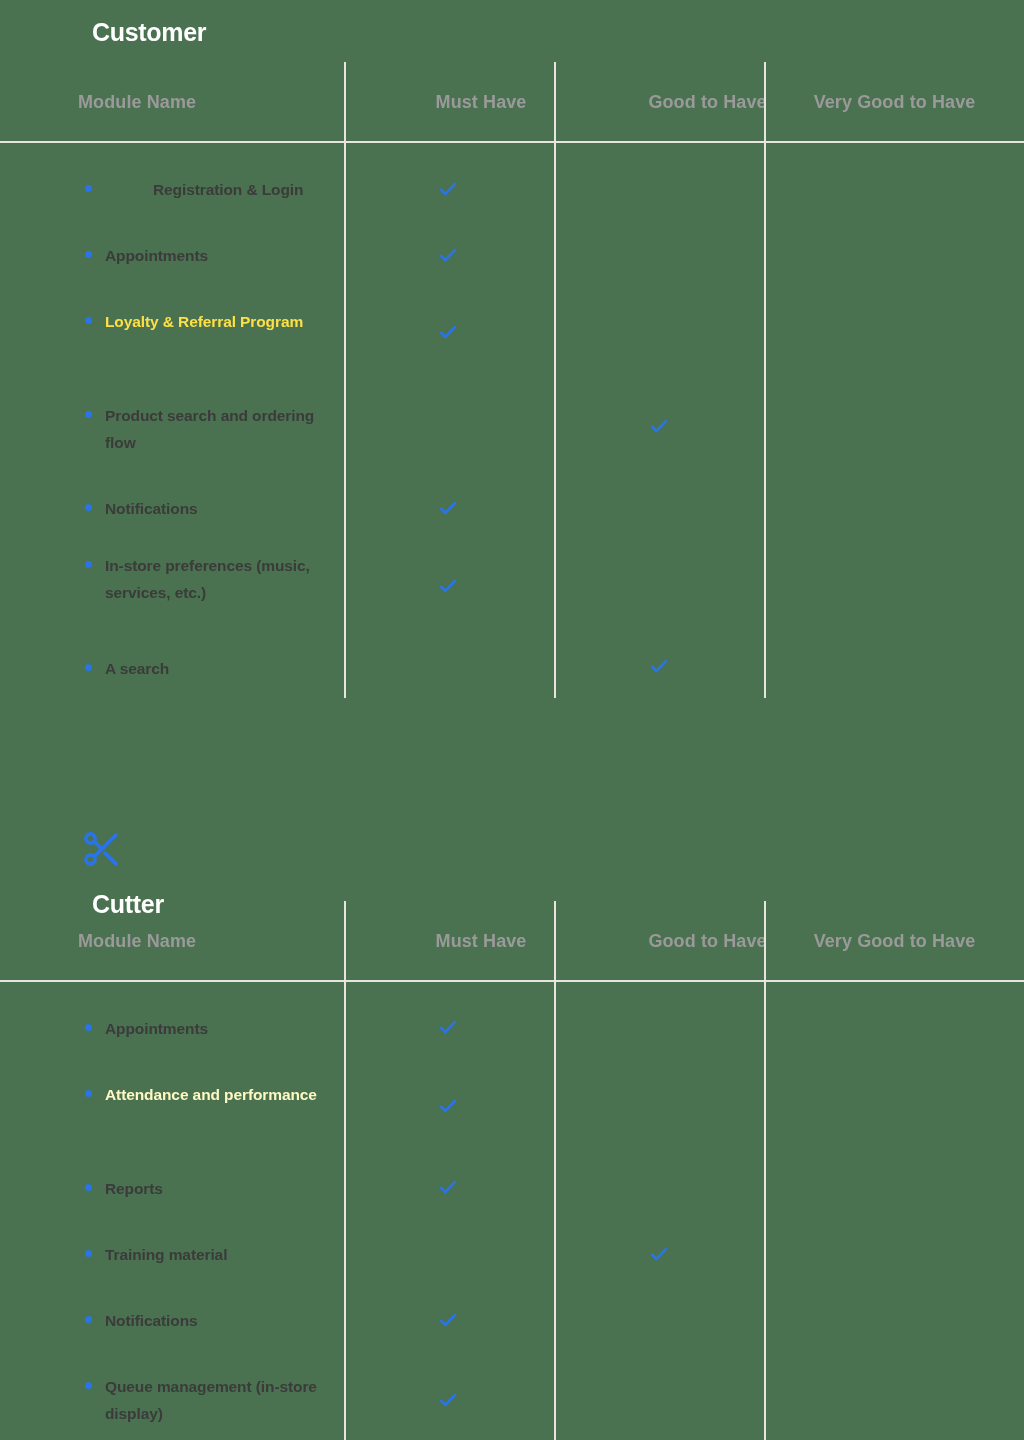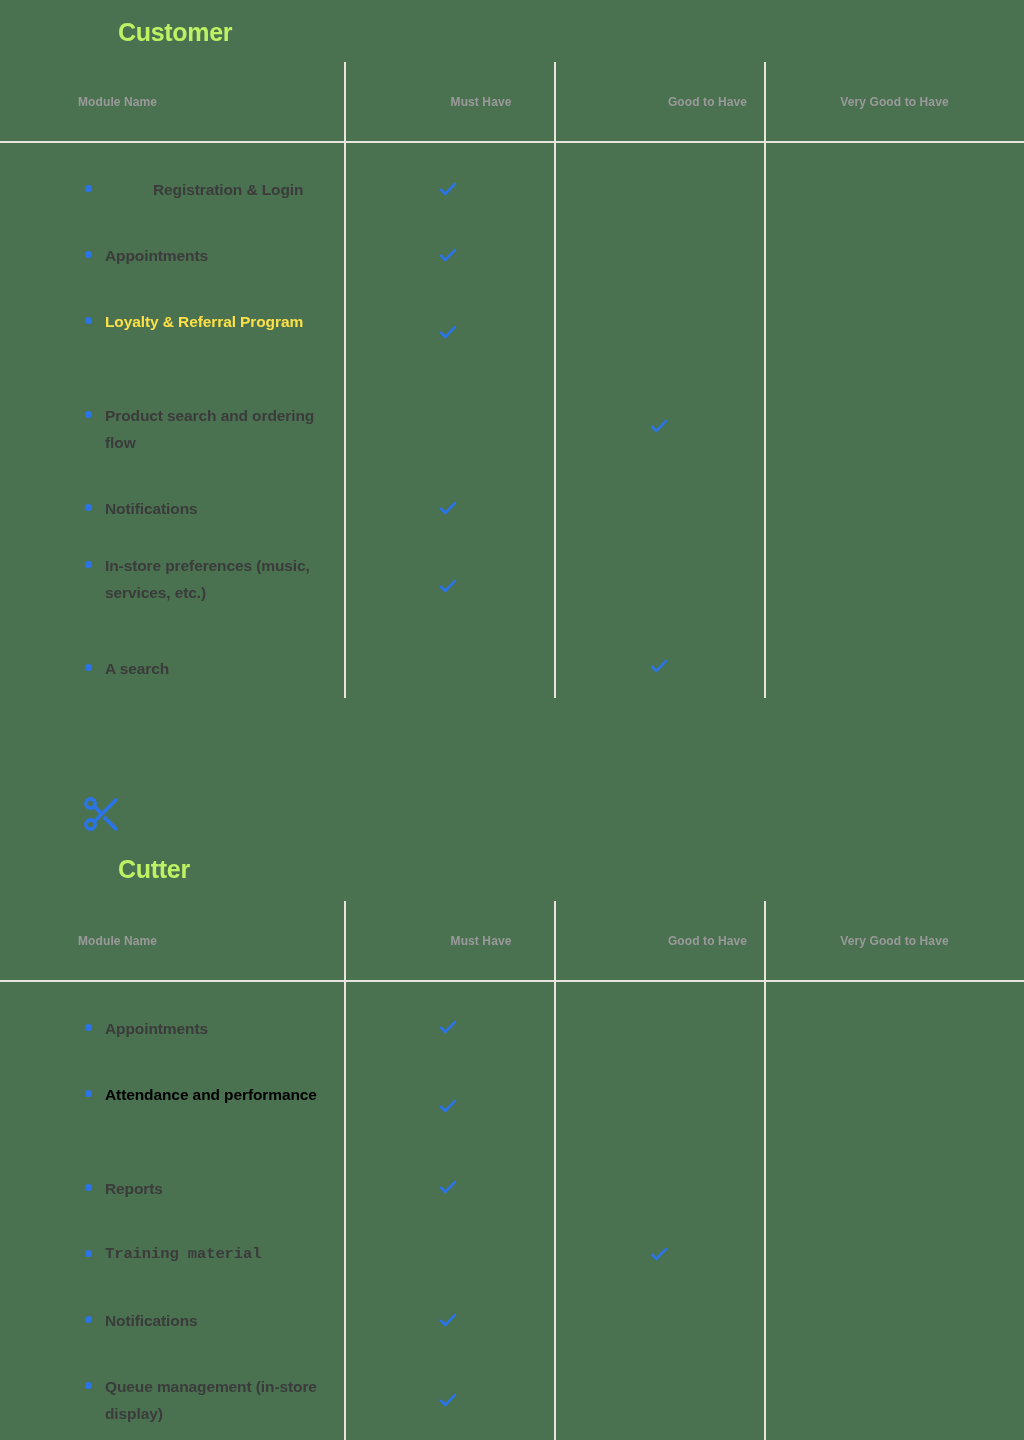--- a/index.html
+++ b/index.html
@@ -26,24 +26,24 @@
     position: absolute;
     left: 0;
     width: 1024px;
   }
   #section-customer { top: 0; }
   #section-cutter   { top: 775px; }
 
   .section-title {
     font-size: 25px;
     font-weight: bold;
-    color: #bef264;
+    color: #ffffff;
     letter-spacing: -0.3px;
     margin: 0;
-    padding-left: 118px;
+    padding-left: 92px;
     line-height: 1;
   }
   #section-customer .section-title { padding-top: 20px; }
 
   .scissors-icon {
     position: absolute;
     left: 80px;
     top: 18px;
     width: 42px;
     height: 42px;
@@ -51,21 +51,21 @@
   }
   .scissors-icon svg { display: block; }
 
   #section-cutter .section-title { padding-top: 82px; }
   .head-cell {
     position: absolute;
     top: 0;
     height: 80px;
     display: flex;
     align-items: center;
-    font-size: 12px;
+    font-size: 18px;
     font-weight: bold;
     color: #9a9a9a;
     letter-spacing: 0.1px;
   }
   .head-cell.c0 { left: 78px;  width: 260px; justify-content: flex-start; }
   .head-cell.c1 { left: 357px; width: 248px; justify-content: center; }
   .head-cell.c2 { left: 555px; width: 209px; justify-content: center; margin-left: 48px; }
   .head-cell.c3 { left: 765px; width: 259px; justify-content: center; }
 
   .hrule {
@@ -186,21 +186,21 @@
       </div>
       <div class="cell-module" style="position: absolute; top: 655px;">
         <span class="bullet" style="background: rgb(43, 116, 232);"></span>
         <span class="module-label" style="color: rgb(59, 59, 59);">A search</span>
       </div>
       <div class="check col-good" style="top: 655px;">
         <svg width="22" height="22" viewBox="0 0 24 24" aria-hidden="true">
           <path d="M4.5 12.8 L9.2 17.4 L19.5 6.6" fill="none" stroke="#2b74e8" stroke-width="2.9" stroke-linecap="round" stroke-linejoin="round"></path>
         </svg>
       </div>
-      <div class="section" id="section-cutter" style="top: 775px;">
+      <div class="section" id="section-cutter" style="top: 810px;">
         <div class="scissors-icon" style="top: 18px;">
           <svg width="42" height="42" viewBox="0 0 24 24" aria-hidden="true">
             <g fill="none" stroke="#2b74e8" stroke-width="2.1" stroke-linecap="round" stroke-linejoin="round">
               <circle cx="6" cy="6" r="2.6"></circle>
               <circle cx="6" cy="18" r="2.6"></circle>
               <line x1="20.5" y1="4" x2="8.2" y2="16.3"></line>
               <line x1="14.2" y1="14.2" x2="20.5" y2="20.5"></line>
               <line x1="8.2" y1="7.8" x2="12.2" y2="11.8"></line>
             </g>
           </svg>
@@ -219,37 +219,37 @@
         <span class="bullet" style="background: rgb(43, 116, 232);"></span>
         <span class="module-label" style="color: rgb(59, 59, 59);">Appointments</span>
       </div>
       <div class="check col-must" style="top: 1016px;">
         <svg width="22" height="22" viewBox="0 0 24 24" aria-hidden="true">
           <path d="M4.5 12.8 L9.2 17.4 L19.5 6.6" fill="none" stroke="#2b74e8" stroke-width="2.9" stroke-linecap="round" stroke-linejoin="round"></path>
         </svg>
       </div>
       <div class="cell-module" style="position: absolute; top: 1081px;">
         <span class="bullet" style="background: rgb(43, 116, 232);"></span>
-        <span class="module-label" style="color: #000000;">Attendance and performance</span>
+        <span class="module-label" style="color: #fef9c3;">Attendance and performance</span>
       </div>
       <div class="check col-must" style="top: 1095px;">
         <svg width="22" height="22" viewBox="0 0 24 24" aria-hidden="true">
           <path d="M4.5 12.8 L9.2 17.4 L19.5 6.6" fill="none" stroke="#2b74e8" stroke-width="2.9" stroke-linecap="round" stroke-linejoin="round"></path>
         </svg>
       </div>
       <div class="cell-module" style="position: absolute; top: 1175px;">
         <span class="bullet" style="background: rgb(43, 116, 232);"></span>
         <span class="module-label" style="color: rgb(59, 59, 59); text-align: center;">Reports</span>
       </div>
       <div class="check col-must" style="top: 1176px;">
         <svg width="22" height="22" viewBox="0 0 24 24" aria-hidden="true">
           <path d="M4.5 12.8 L9.2 17.4 L19.5 6.6" fill="none" stroke="#2b74e8" stroke-width="2.9" stroke-linecap="round" stroke-linejoin="round"></path>
         </svg>
       </div>
-      <div class="cell-module" style="position: absolute; top: 1241px; font-family: Liberation Mono, monospace;">
+      <div class="cell-module" style="position: absolute; top: 1241px;">
         <span class="bullet" style="background: rgb(43, 116, 232);"></span>
         <span class="module-label" style="color: rgb(59, 59, 59);">Training material</span>
       </div>
       <div class="check col-good" style="top: 1243px;">
         <svg width="22" height="22" viewBox="0 0 24 24" aria-hidden="true">
           <path d="M4.5 12.8 L9.2 17.4 L19.5 6.6" fill="none" stroke="#2b74e8" stroke-width="2.9" stroke-linecap="round" stroke-linejoin="round"></path>
         </svg>
       </div>
       <div class="cell-module" style="position: absolute; top: 1307px;">
         <span class="bullet" style="background: rgb(43, 116, 232);"></span>

